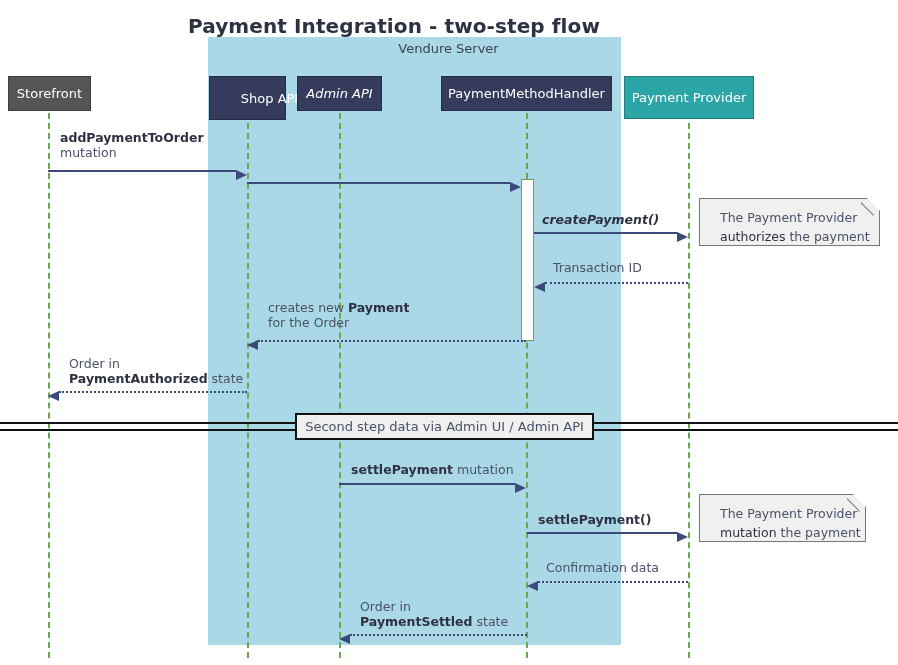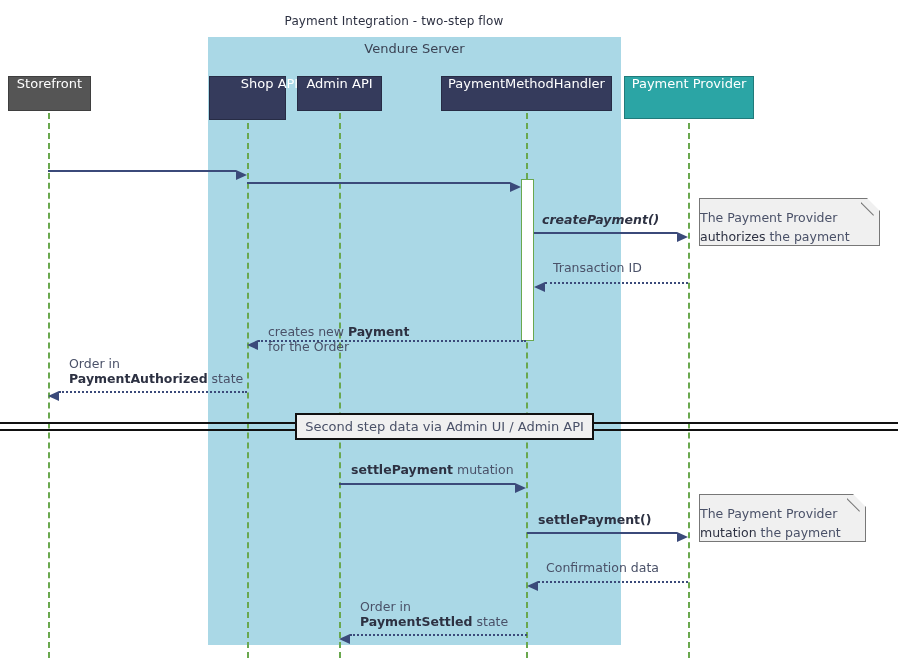--- a/index.html
+++ b/index.html
@@ -20,53 +20,55 @@
     background: #ffffff;
   }
 
   
   .diagram-title {
     position: absolute;
     left: 0;
     top: 14px;
     width: 788px;
     text-align: center;
-    font-size: 12px;
-    font-weight: normal;
+    font-size: 20px;
+    font-weight: bold;
     color: #2d3142;
     letter-spacing: 0.1px;
   }
 
   
   .group-box {
     position: absolute;
     background: #aad8e6;
   }
   .group-label {
     position: absolute;
     top: 4px;
     width: 100%;
     text-align: center;
     font-size: 13px;
     color: #3b4354;
+    padding-left: 34px;
   }
 
   
   .lifeline {
     position: absolute;
     width: 0;
     border-left: 2px dashed #6aa84f;
     z-index: 2;
   }
 
   
   .participant {
     position: absolute;
     box-sizing: border-box;
     display: flex;
+    align-items: center;
     justify-content: center;
     color: #ffffff;
     font-size: 13px;
     line-height: 1;
     z-index: 6;
     white-space: nowrap;
     border: 1px solid rgba(0,0,0,0.25);
   }
   .p-storefront { background: #555555; }
   .p-navy       { background: #353b5c; }
@@ -122,21 +124,21 @@
 
   
   .note {
     position: absolute;
     box-sizing: border-box;
     background: #f0f0f0;
     border: 1px solid #777777;
     font-size: 12.5px;
     color: #4a5168;
     line-height: 19px;
-    padding: 9px 0;
+    padding: 9px 20px;
     z-index: 7;
     white-space: nowrap;
   }
   .note b { color: #2d3142; font-weight: normal; }
   .note .fold {
     position: absolute;
     right: -1px;
     top: -1px;
     width: 0;
     height: 0;
@@ -204,32 +206,36 @@
   <div class="activation" style="left:521px; top:179px; width:13px; height:162px;"></div>
 
   <div class="participant p-storefront" style="left:8px; top:76px; width:83px; height:35px;">
     <span>Storefront</span>
   </div>
 
   <div class="participant p-navy" style="left:209px; top:76px; width:77px; height:44px;padding-left:44px;">
     <span>Shop API</span>
   </div>
 
-  <div class="participant p-navy" style="left:297px; top:76px; width:85px; height:35px;">
+  <div class="participant p-navy" style="left:297px; top:76px; width:85px; height:35px;font-style:italic;">
     <span>Admin API</span>
   </div>
 
   <div class="participant p-navy" style="left:441px; top:76px; width:171px; height:35px;">
     <span>PaymentMethodHandler</span>
   </div>
 
   <div class="participant p-teal" style="left:624px; top:76px; width:130px; height:43px;">
     <span>Payment Provider</span>
   </div>
 
+  <div class="msg-label" style="left:60px; top:130px;">
+    <div><b>addPaymentToOrder</b></div>
+    <div><span>mutation</span></div>
+  </div>
   <div class="msg" style="left:48px; top:170px; width:188px;"></div>
   <div class="arrowhead right" style="left:236px; top:170px;"></div>
 
   <div class="msg" style="left:247px; top:182px; width:263px;"></div>
   <div class="arrowhead right" style="left:510px; top:182px;"></div>
 
   <div class="msg-label" style="left:542px; top:212px;font-style:italic;">
     <b>createPayment()</b>
   </div>
   <div class="msg" style="left:534px; top:232px; width:143px;"></div>
@@ -241,21 +247,21 @@
     <div><span>The Payment Provider</span></div>
     <div><b>authorizes</b><span> the payment</span></div>
   </div>
 
   <div class="msg-label" style="left:553px; top:260px;">
     <span>Transaction ID</span>
   </div>
   <div class="msg dotted" style="left:545px; top:282px; width:143px;"></div>
   <div class="arrowhead left" style="left:534px; top:282px;"></div>
 
-  <div class="msg-label" style="left:268px; top:300px;margin-top:24px;">
+  <div class="msg-label" style="left:268px; top:300px;">
     <div><span>creates new </span><b>Payment</b></div>
     <div><span>for the Order</span></div>
   </div>
   <div class="msg dotted" style="left:258px; top:340px; width:268px;"></div>
   <div class="arrowhead left" style="left:247px; top:340px;"></div>
 
   <div class="msg-label" style="left:69px; top:356px;">
     <div><span>Order in</span></div>
     <div><b>PaymentAuthorized</b><span> state</span></div>
   </div>

